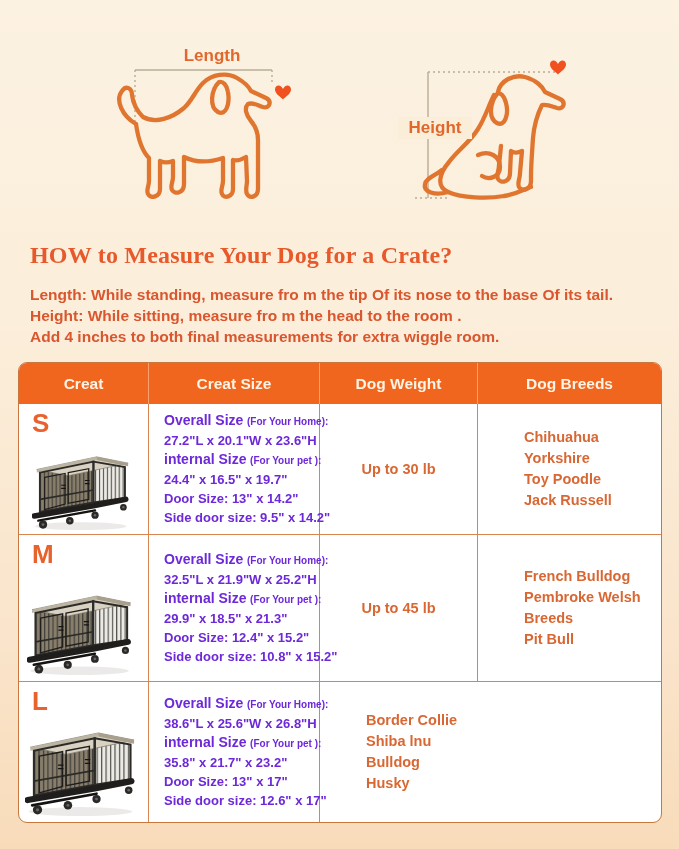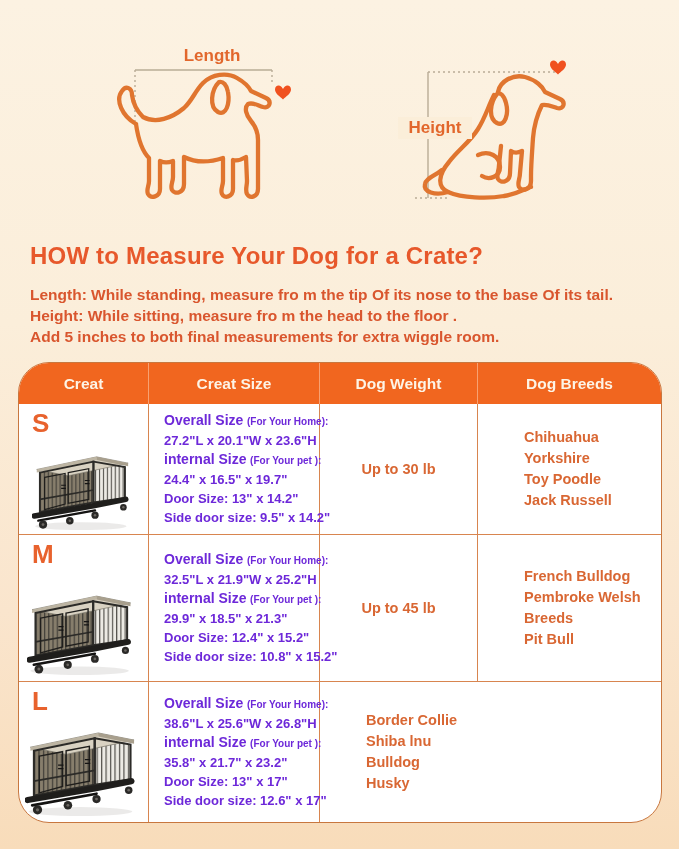--- a/index.html
+++ b/index.html
@@ -6,27 +6,27 @@
   .page {
     position:relative; width:679px; height:849px; overflow:hidden;
     background:linear-gradient(180deg,#fcf2e2 0%,#fbeeda 38%,#fae5cd 72%,#f8dcba 100%);
     font-family:"Liberation Sans", sans-serif;
   }
   svg { display:block; }
   .abs { position:absolute; }
   .measure-label { position:absolute; color:#e2672c; font-weight:bold; font-size:17px; text-align:center; }
   #length-label { left:176px; top:46px; width:72px; }
   #height-label { left:398px; top:117px; width:74px; background:#fbeed9; padding:1px 0; }
-  .title { position:absolute; left:30px; top:242px; font-size:24px; font-weight:bold; color:#e7582b; letter-spacing:.2px; }
+  .title { position:absolute; left:30px; top:242px; font-size:24px; font-weight:bold; color:#e7582b; letter-spacing:.2px;font-family:Liberation Serif, serif; }
   .intro { position:absolute; left:30px; top:284px; font-size:15.5px; font-weight:bold; color:#d9562e; line-height:21px; }
   .intro div { white-space:nowrap; }
 
   .crate-table {
     position:absolute; left:18px; top:362px; width:644px; height:461px;
-    background:#ffffff; border:1px solid #c8773f; border-radius:31px; overflow:hidden;
+    background:#ffffff; border:1px solid #c8773f; border-radius:9px; overflow:hidden;
     display:flex; flex-direction:column; box-sizing:border-box;
   }
   .thead { display:flex; height:41px; flex:none; background:#f1661f; }
   .th {
     display:flex; align-items:center; justify-content:center;
     color:#fdf4e6; font-weight:bold; font-size:15.5px;
     border-right:1px solid rgba(255,233,214,.45); box-sizing:border-box;
   }
   .th:last-child { border-right:none; }
   .c1 { width:130px; } .c2 { width:171px; } .c3 { width:158px; } .c4 { flex:1; }
@@ -122,22 +122,22 @@
     <path class="dogline" d="M 109,37 C 103,49 100,60 93,71 C 85,84 73,92 64,104 C 53,117 52,129 63,134 C 77,140 102,141 119,138 C 133,136 141,130 146,129"></path>
     <path class="dogline" d="M 93,97 C 104,92 115,98 115,109 C 115,118 105,123 97,118"></path>
     <path class="dogline" d="M 63,134 C 50,138 38,134 40,126 C 41,120 50,118 57,112"></path>
     <use href="#heart-sym" x="163" y="0"></use>
   </svg>
   <div class="measure-label" id="height-label">Height</div>
 
   <div class="title">HOW to Measure Your Dog for a Crate?</div>
   <div class="intro">
     <div>Length: While standing, measure fro m the tip Of its nose to the base Of its tail.</div>
-    <div>Height: While sitting, measure fro m the head to the floor .</div>
-    <div>Add 5 inches to both final measurements for extra wiggle room.</div>
+    <div>Height: While sitting, measure fro m the head to the room .</div>
+    <div>Add 4 inches to both final measurements for extra wiggle room.</div>
   </div>
 
   <div class="crate-table">
     <div class="thead">
       <div class="th c1">Creat</div>
       <div class="th c2">Creat Size</div>
       <div class="th c3">Dog Weight</div>
       <div class="th c4">Dog Breeds</div>
     </div>
 

